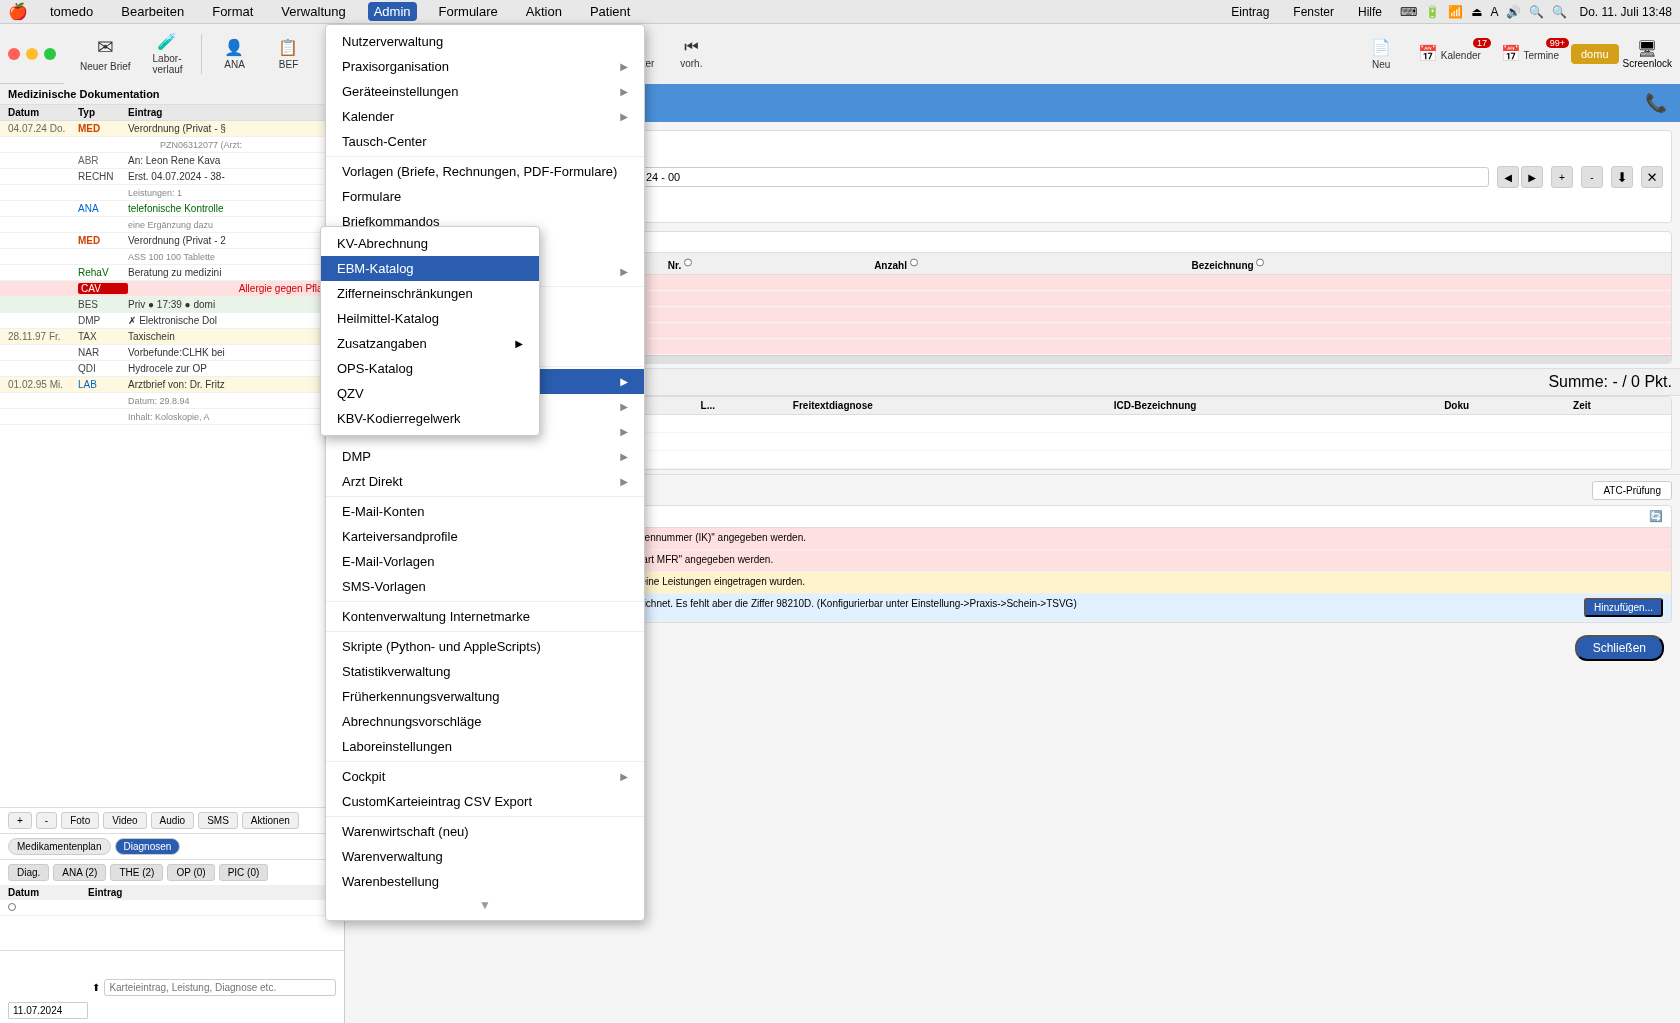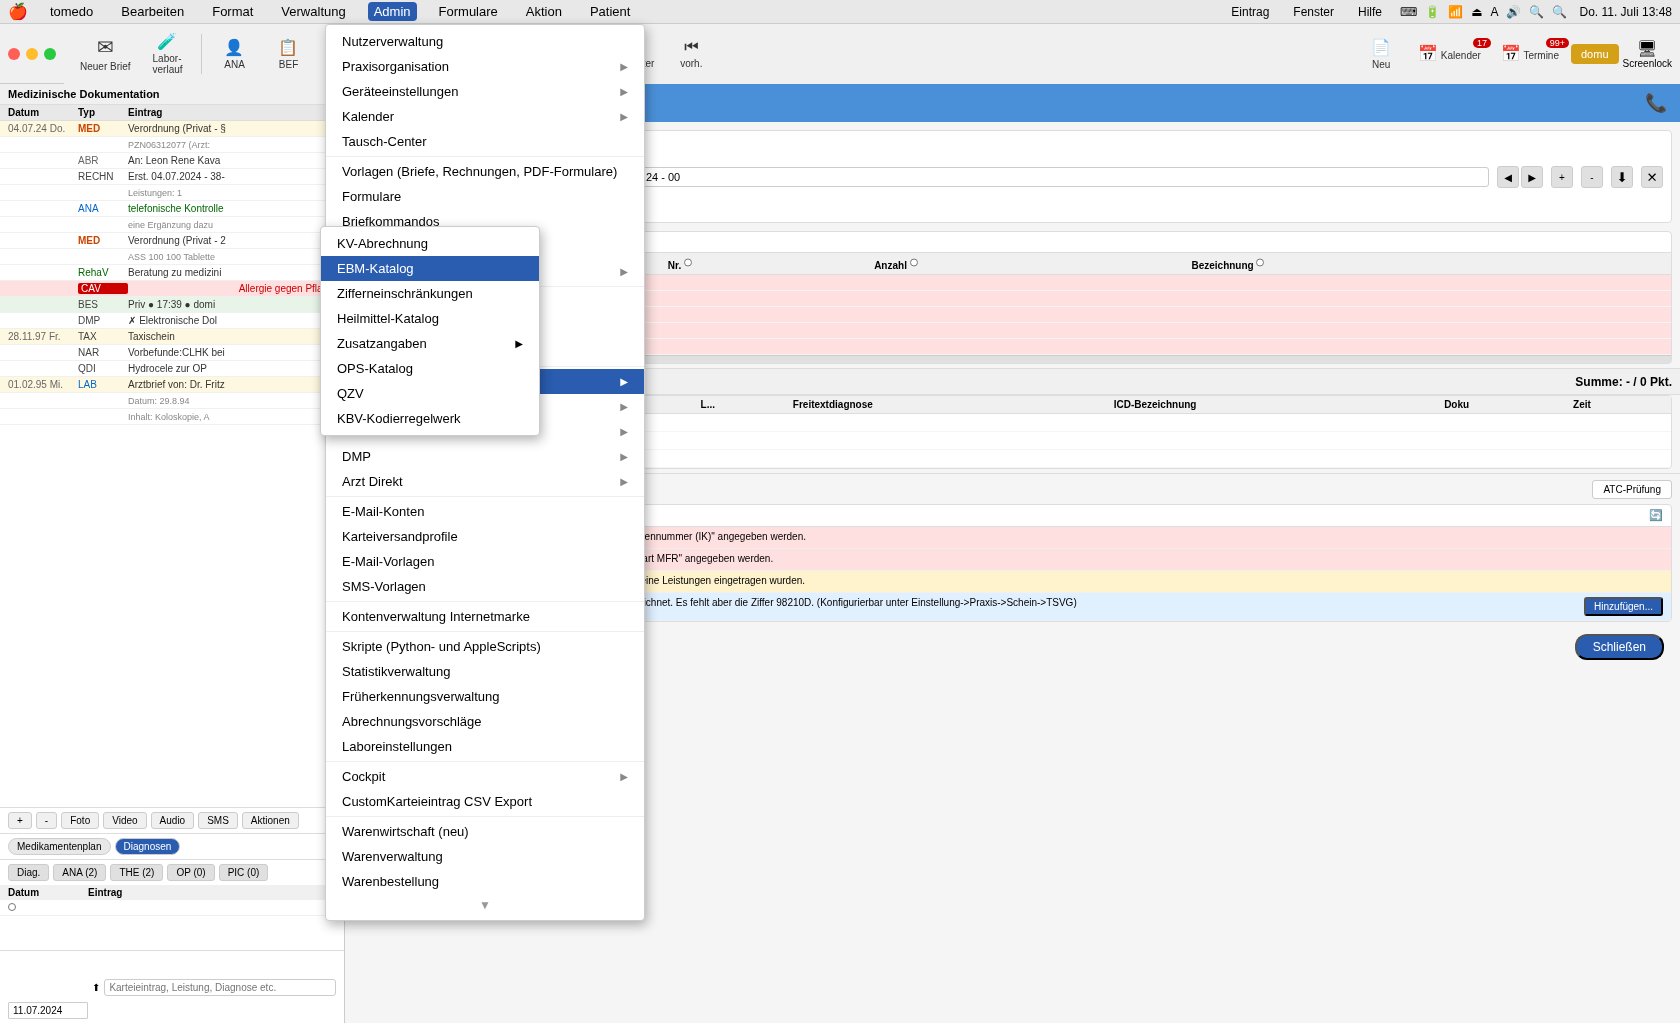--- a/index.html
+++ b/index.html
@@ -100,21 +100,21 @@
     .leistungen-section { background: white; margin: 0 8px 4px; border: 1px solid #ddd; border-radius: 4px; }
     .leistungen-header { padding: 4px 8px; border-bottom: 1px solid #ddd; font-size: 11px; font-weight: bold; }
     .leistungen-table { width: 100%; font-size: 10px; border-collapse: collapse; }
     .leistungen-table th { background: #f0f0f0; padding: 3px 6px; text-align: left; border-bottom: 1px solid #ddd; font-size: 10px; }
     .leistungen-table td { padding: 2px 6px; border-bottom: 1px solid #f5f5f5; }
     .table-row-red { background: #ffe0e0; }
 
     
     .middle-tabs { display: flex; padding: 4px 8px; gap: 4px; background: #f0f0f0; border-top: 1px solid #ddd; border-bottom: 1px solid #ddd; }
     .middle-tab { padding: 2px 10px; background: #e0e0e0; border: 1px solid #ccc; border-radius: 3px; font-size: 10px; cursor: pointer; }
-    .sum-text { margin-left: auto; font-size: 12px; align-self: center; font-weight: bold; }
+    .sum-text { margin-left: auto; font-size: 16px; align-self: center; }
 
     
     .diagnosen-section { background: white; margin: 0 8px 4px; border: 1px solid #ddd; border-radius: 4px; overflow: hidden; }
     .diagnosen-table { width: 100%; font-size: 10px; border-collapse: collapse; }
     .diagnosen-table th { background: #f0f0f0; padding: 3px 6px; text-align: left; border-bottom: 1px solid #ddd; font-size: 10px; }
     .diagnosen-table td { padding: 2px 6px; border-bottom: 1px solid #f5f5f5; height: 18px; }
 
     
     .bottom-actions { display: flex; align-items: center; gap: 4px; padding: 4px 8px; border-top: 1px solid #ddd; background: #f5f5f5; }
     .add-btn { background: white; border: 1px solid #ccc; width: 22px; height: 22px; border-radius: 3px; cursor: pointer; display: flex; align-items: center; justify-content: center; font-size: 14px; }
@@ -270,21 +270,21 @@
     <div class="records-list">
 
       <div class="record-row date-row">
         <span style="color:#666;">04.07.24 Do.</span>
         <span class="type-med">MED</span>
         <span class="entry-text">Verordnung (Privat - §</span>
       </div>
       <div class="record-row">
         <span></span>
         <span></span>
-        <span class="entry-text" style="font-size:9px;color:#888;">PZN06312077 (Arzt:</span>
+        <span class="entry-text" style="font-size:9px;color:#888;margin-left:32px;">PZN06312077 (Arzt:</span>
       </div>
       <div class="record-row">
         <span></span>
         <span class="type-abr">ABR</span>
         <span class="entry-text">An: Leon Rene Kava</span>
       </div>
       <div class="record-row">
         <span></span>
         <span class="type-rechn">RECHN</span>
         <span class="entry-text">Erst. 04.07.2024 - 38-</span>

